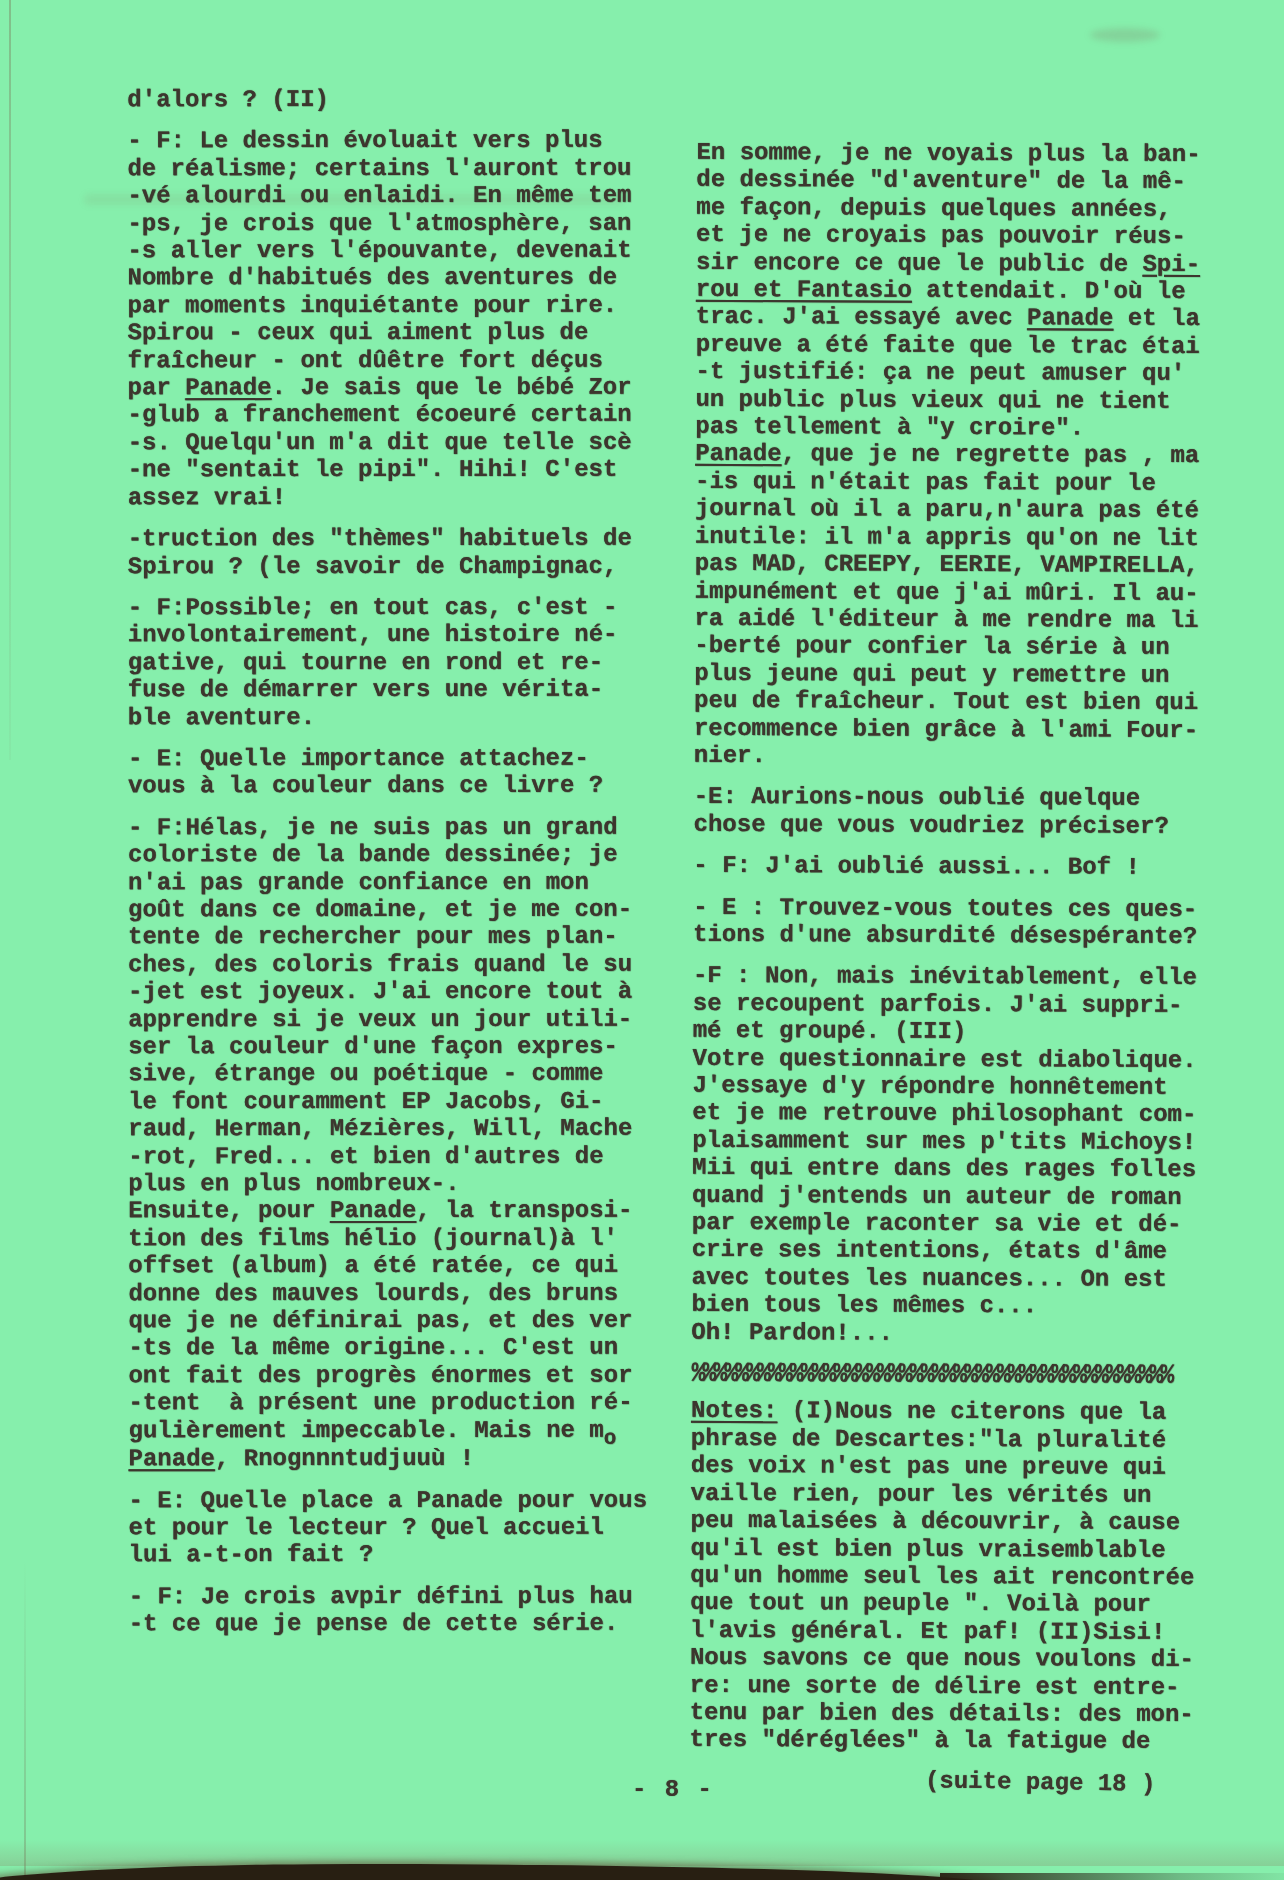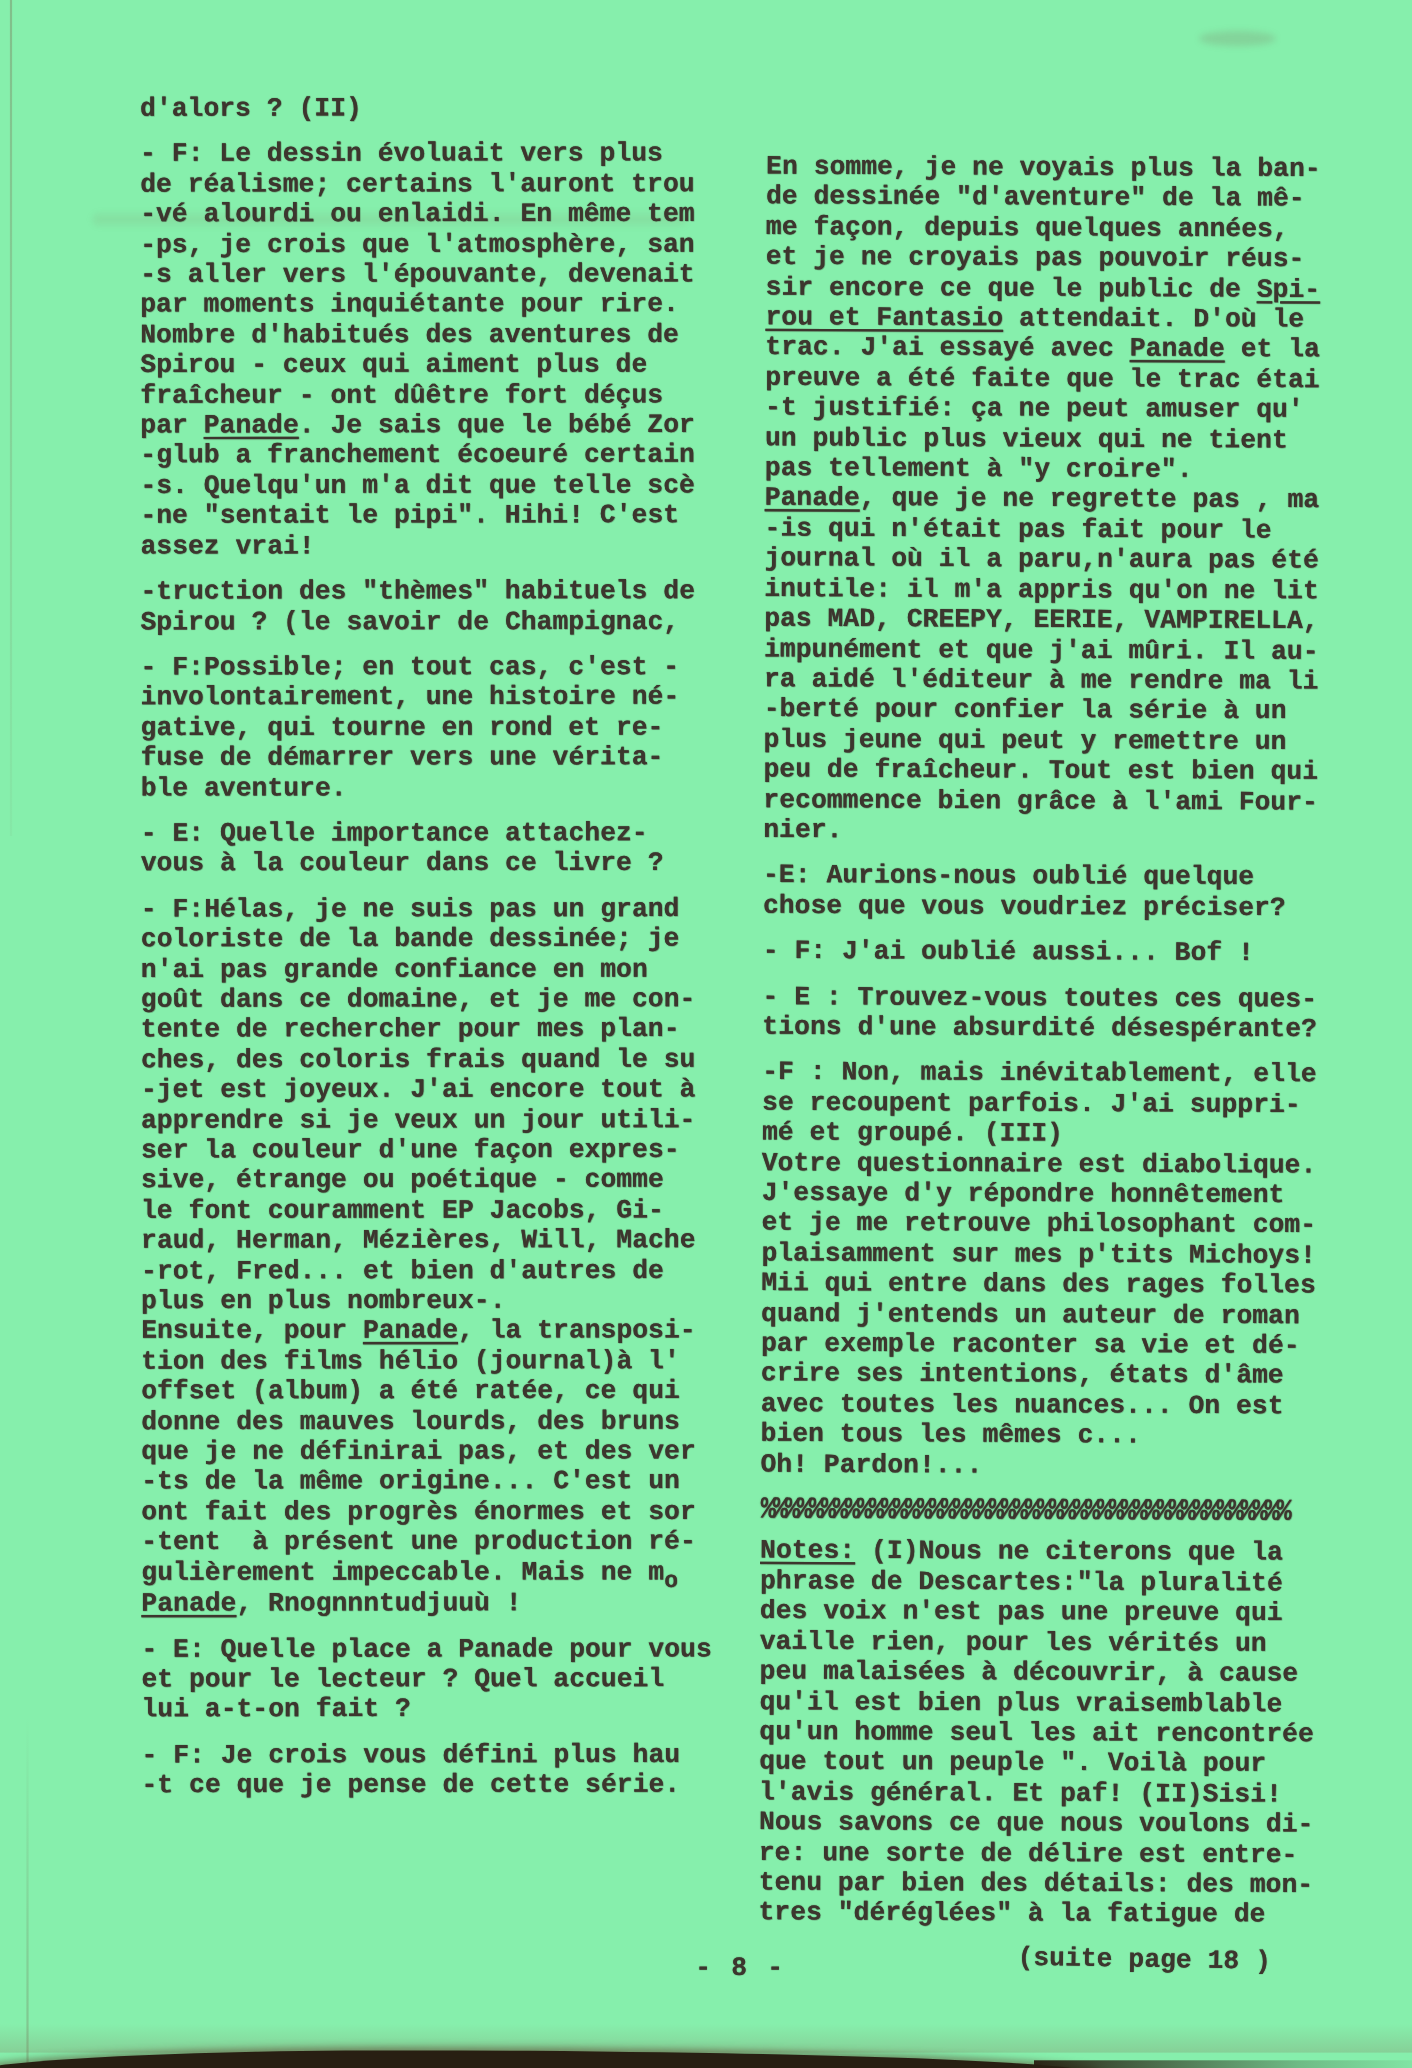--- a/index.html
+++ b/index.html
@@ -59,22 +59,22 @@
   <div class="col" id="col-left">
       <div class="para">
         <div class="line">d'alors ? (II)</div>
       </div>
       <div class="para">
         <div class="line">- F: Le dessin évoluait vers plus</div>
         <div class="line">de réalisme; certains l'auront trou</div>
         <div class="line">-vé alourdi ou enlaidi. En même tem</div>
         <div class="line">-ps, je crois que l'atmosphère, san</div>
         <div class="line">-s aller vers l'épouvante, devenait</div>
+        <div class="line">Nombre d'habitués des aventures de</div>
         <div class="line">par moments inquiétante pour rire.</div>
-        <div class="line">Nombre d'habitués des aventures de</div>
         <div class="line">Spirou - ceux qui aiment plus de</div>
         <div class="line">fraîcheur - ont dûêtre fort déçus</div>
         <div class="line">par <span class="u">Panade</span>. Je sais que le bébé Zor</div>
         <div class="line">-glub a franchement écoeuré certain</div>
         <div class="line">-s. Quelqu'un m'a dit que telle scè</div>
         <div class="line">-ne "sentait le pipi". Hihi! C'est</div>
         <div class="line">assez vrai!</div>
       </div>
       <div class="para">
         <div class="line">-truction des "thèmes" habituels de</div>
@@ -116,21 +116,21 @@
         <div class="line">-tent  à présent une production ré-</div>
         <div class="line">gulièrement impeccable. Mais ne m<span class="sub">o</span></div>
         <div class="line"><span class="u">Panade</span>, Rnognnntudjuuù !</div>
       </div>
       <div class="para">
         <div class="line">- E: Quelle place a Panade pour vous</div>
         <div class="line">et pour le lecteur ? Quel accueil</div>
         <div class="line">lui a-t-on fait ?</div>
       </div>
       <div class="para">
-        <div class="line">- F: Je crois vous défini plus hau</div>
+        <div class="line">- F: Je crois avpir défini plus hau</div>
         <div class="line">-t ce que je pense de cette série.</div>
       </div>
     </div>
   <div class="col" id="col-right">
       <div class="para">
         <div class="line">En somme, je ne voyais plus la ban-</div>
         <div class="line">de dessinée "d'aventure" de la mê-</div>
         <div class="line">me façon, depuis quelques années,</div>
         <div class="line">et je ne croyais pas pouvoir réus-</div>
         <div class="line">sir encore ce que le public de <span class="u">Spi-</span></div>

